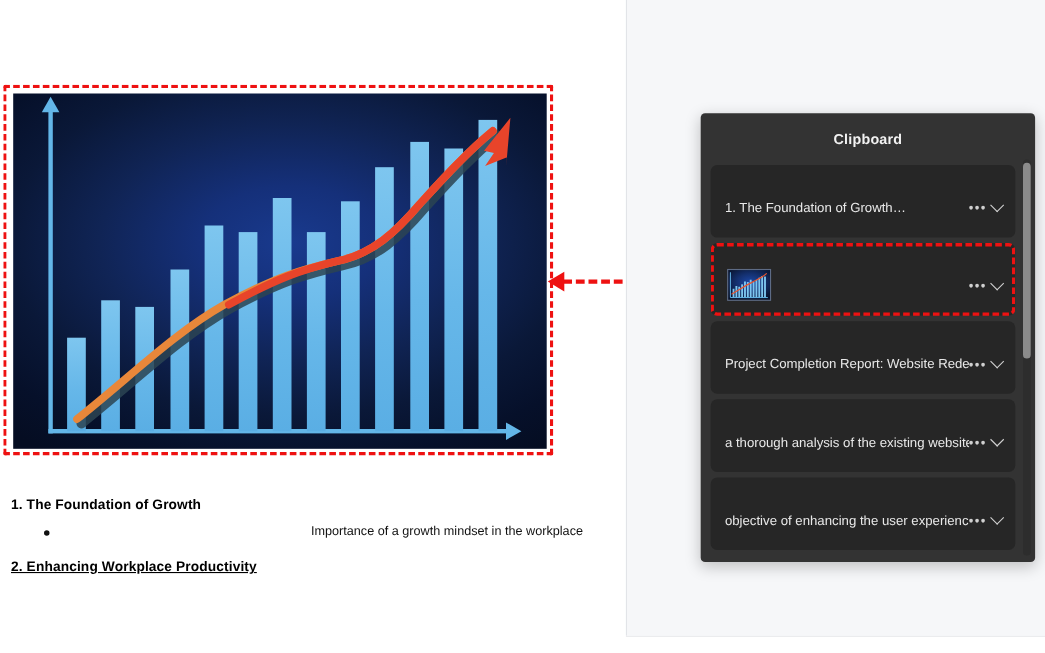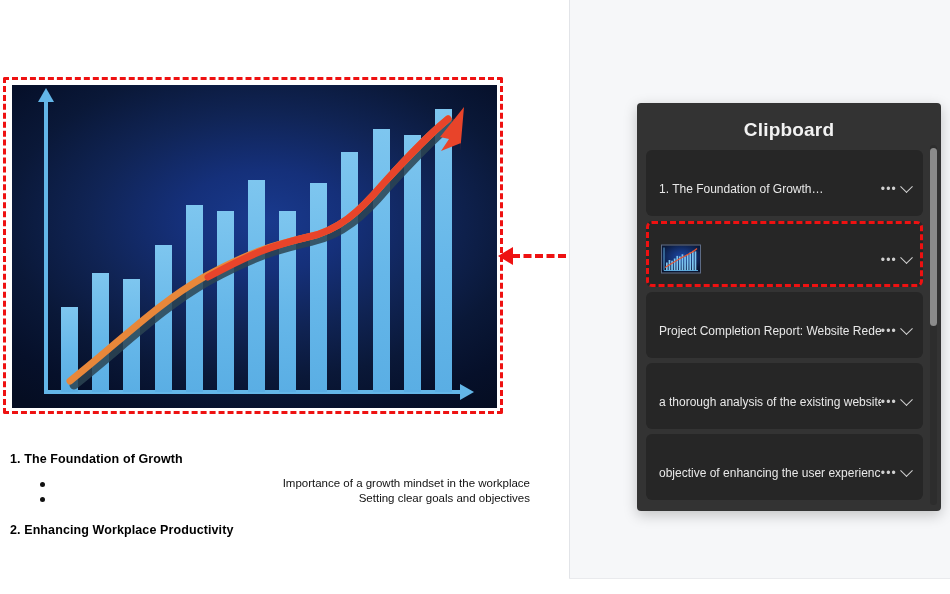--- a/index.html
+++ b/index.html
@@ -140,21 +140,21 @@
     width: 520px;
     color: #111111;
   }
   .doc-h {
     font-size: 12.5px;
     font-weight: bold;
     color: #000000;
     letter-spacing: 0.1px;
   }
   #heading-1 { margin: 0 0 10px 0; }
-  #heading-2 { margin: 17px 0 4px 0; }
+  #heading-2 { margin: 17px 0 4px 0; text-decoration: underline; }
   #bullets {
     margin: 0;
     padding: 0 0 0 30px;
     list-style: none;
     text-align: right;
   }
   #bullets li {
     position: relative;
     font-size: 11.5px;
     color: #111111;
@@ -178,21 +178,21 @@
     background: #333333;
     border-radius: 4px;
     box-shadow: 0 4px 14px rgba(0,0,0,0.22);
     overflow: hidden;
   }
   #clipboard-title {
     position: absolute;
     left: 0; top: 16px;
     width: 304px;
     text-align: center;
-    font-size: 19px;
+    font-size: 13px;
     font-weight: bold;
     color: #f2f2f2;
     letter-spacing: 0.2px;
   }
   #clipboard-list {
     position: absolute;
     left: 9px; top: 47px;
     width: 286px; height: 352px;
   }
   .clip-row {
@@ -317,21 +317,20 @@
 
   <div id="connector">
     <div id="connector-line"></div>
     <div id="connector-head"></div>
   </div>
 
   <div id="doc-text">
     <div class="doc-h" id="heading-1">1. The Foundation of Growth</div>
     <ul id="bullets">
       <li>Importance of a growth mindset in the workplace</li>
-      <li>Setting clear goals and objectives</li>
     </ul>
     <div class="doc-h" id="heading-2">2. Enhancing Workplace Productivity</div>
   </div>
 </div>
 
 <div id="right-pane"></div>
 <div id="bottom-strip"></div>
 
 <div id="clipboard-panel">
   <div id="clipboard-title">Clipboard</div>

